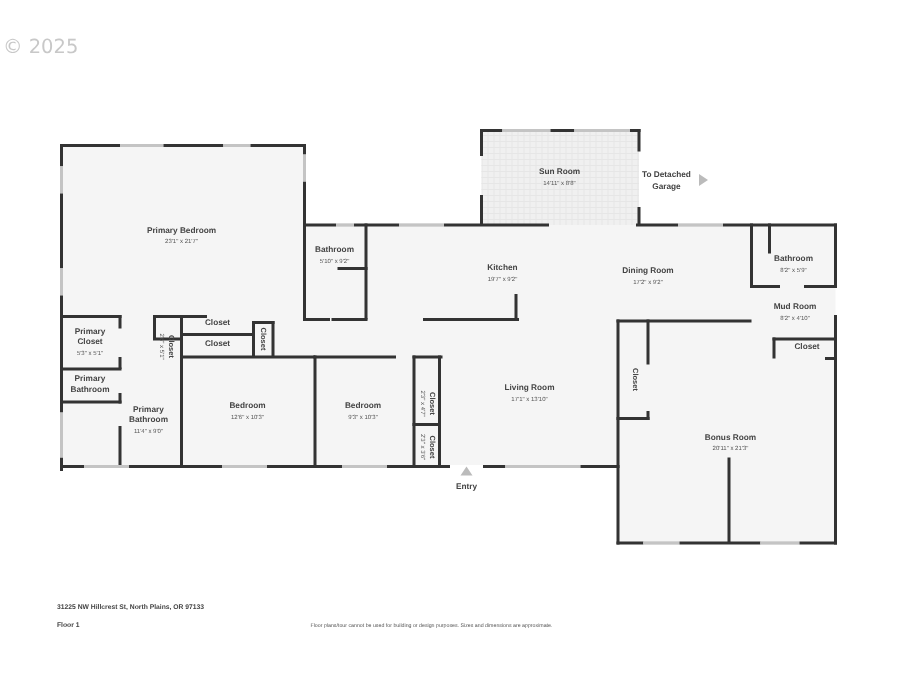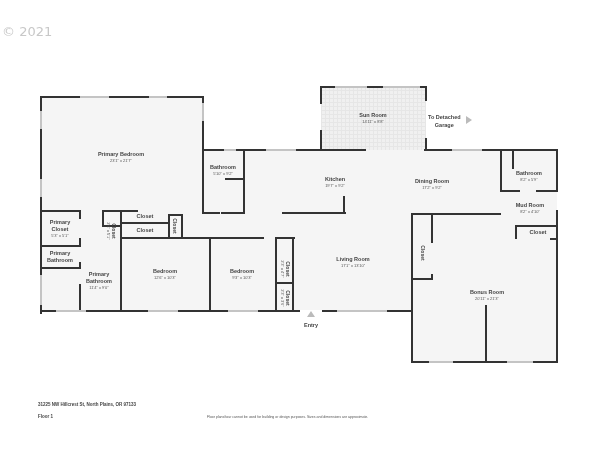--- a/index.html
+++ b/index.html
@@ -20,21 +20,21 @@
   .arrow { position: absolute; left: 466px; top: 116px; width: 0; height: 0; border-top: 4px solid transparent; border-bottom: 4px solid transparent; border-left: 6px solid #bbbbbb; }
   .entry-tri { position: absolute; left: 307px; top: 311px; width: 0; height: 0; border-left: 4px solid transparent; border-right: 4px solid transparent; border-bottom: 6px solid #bbbbbb; }
   .entry { position: absolute; left: 304px; top: 322px; font-size: 5.5px; font-weight: bold; color: #444; }
   .address { position: absolute; left: 38px; top: 402px; font-size: 4.5px; font-weight: bold; color: #444; }
   .floor { position: absolute; left: 38px; top: 414px; font-size: 4.5px; font-weight: bold; color: #444; }
   .disclaimer { position: absolute; left: 207px; top: 415px; font-size: 3.5px; color: #555; }
 </style>
 </head>
 <body>
 
-<div class="copyright">© 2021</div>
+<div class="copyright">© 2025</div>
 
 <div class="plan">
 
   <div class="room" style="left:41px;top:97px;width:162px;height:113px;"></div>
   <div class="room" style="left:41px;top:150px;width:456px;height:160px;"></div>
   <div class="room sun" style="left:321px;top:86px;width:105px;height:64px;"></div>
   <div class="room" style="left:412px;top:150px;width:145px;height:212px;"></div>
 
   <div class="wall" style="left:40px;top:96px;width:40px;height:2px;"></div>
   <div class="win" style="left:80px;top:96px;width:29px;height:2px;"></div>

